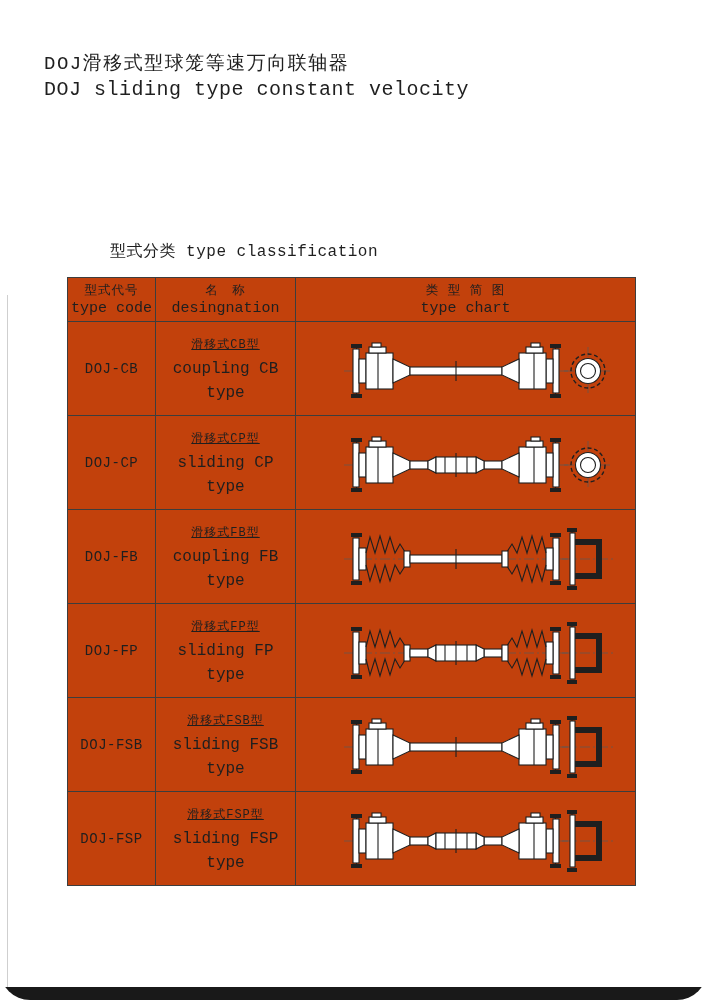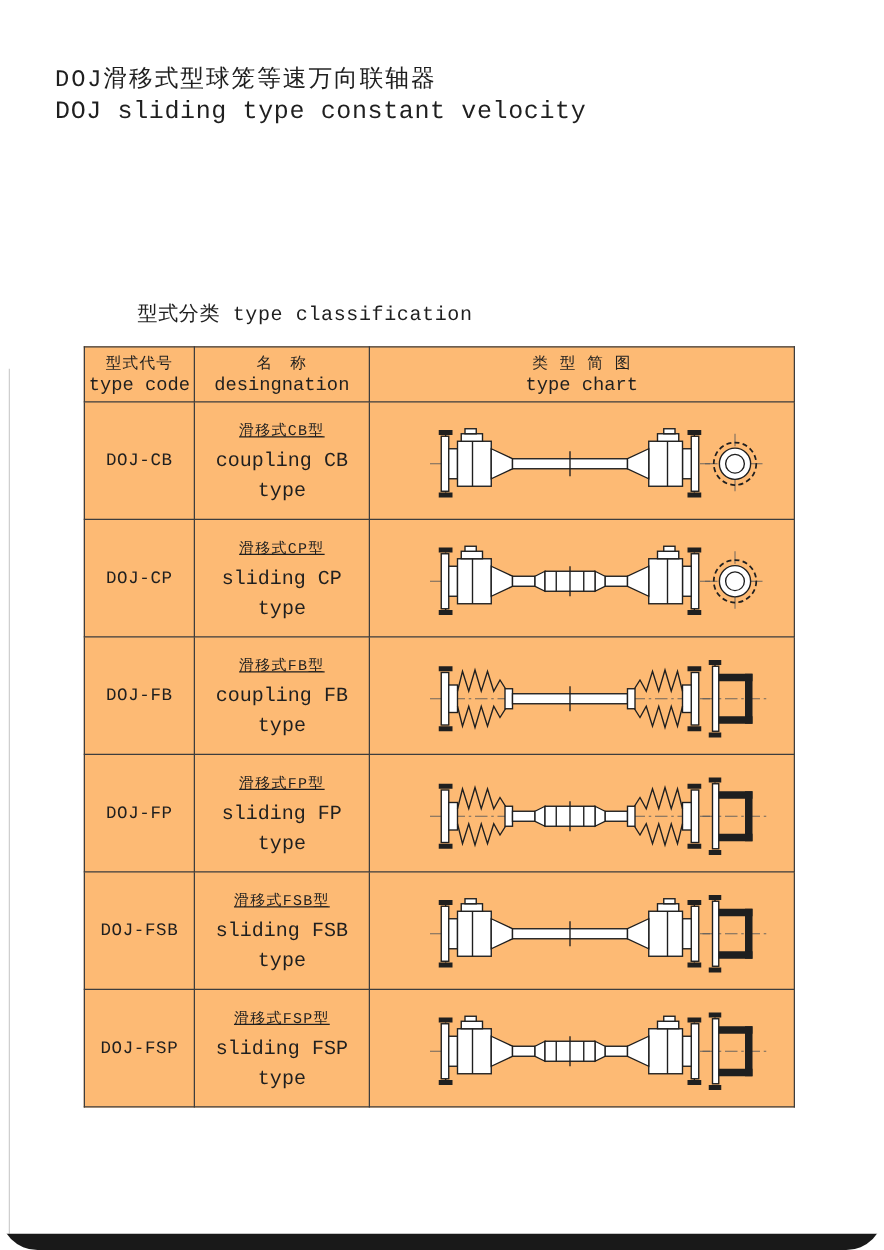--- a/index.html
+++ b/index.html
@@ -15,21 +15,21 @@
   .title-block{position:absolute;left:44px;top:52px;line-height:25px;}
   .title-cn{font-size:19px;letter-spacing:1.5px;}
   .title-en{font-size:20px;letter-spacing:0.5px;}
   .section-heading{
     position:absolute;left:66px;top:241px;
     font-size:16px;letter-spacing:0.5px;margin-left:44px;
   }
   table.type-table{
     position:absolute;left:67px;top:277px;
     border-collapse:collapse;table-layout:fixed;
-    background:#fdba74;
+    background:#c2410c;
   }
   .type-table td{
     border:1px solid #3d3d3d;
     padding:0;text-align:center;vertical-align:middle;
     overflow:hidden;
   }
   .type-table tr.header-row td{height:43px;}
   .type-table tr.data-row td{height:93px;}
   .hdr-cn{font-size:12.5px;letter-spacing:1px;line-height:17px;}
   .hdr-en{font-size:15px;line-height:17px;}

